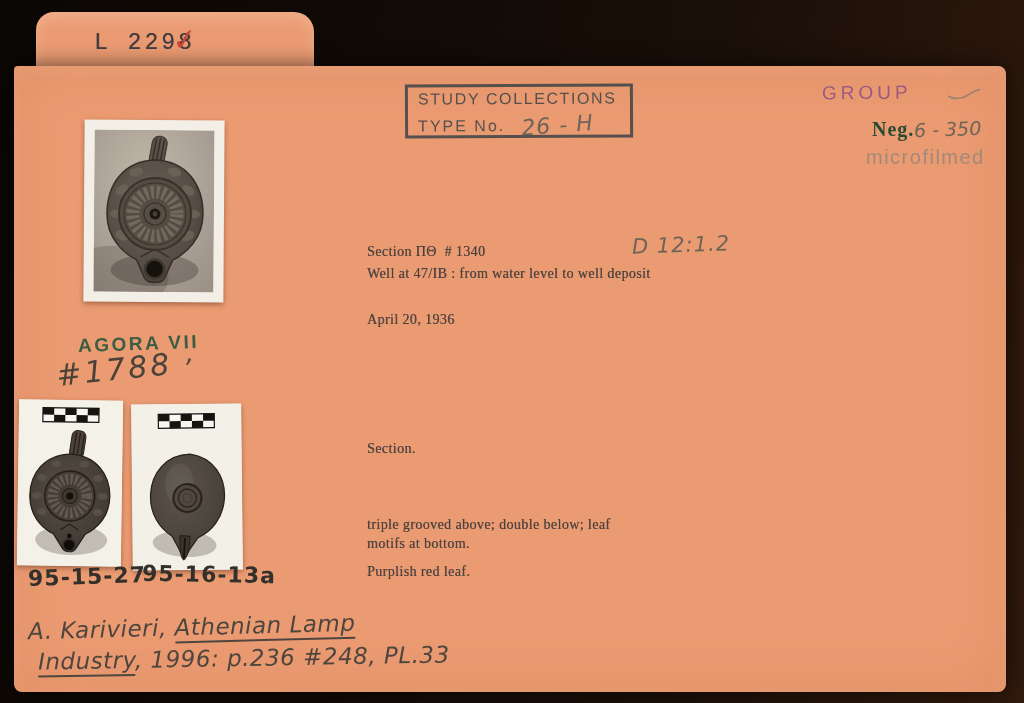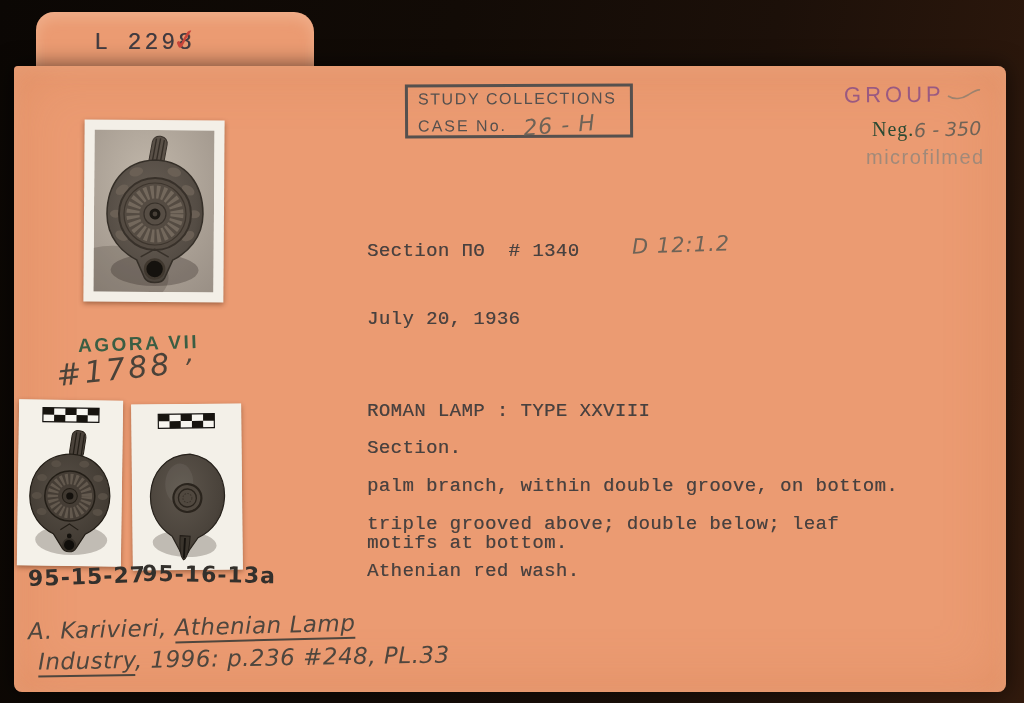--- a/index.html
+++ b/index.html
@@ -8,35 +8,35 @@
          font-family:"Liberation Sans",sans-serif;}
   .card-tab{position:absolute;left:36px;top:12px;width:278px;height:80px;
             background:#eb9b72;border-radius:18px 20px 0 0;
             box-shadow:inset 0 6px 14px rgba(255,235,215,.25);}
   .card-body{position:absolute;left:14px;top:66px;width:992px;height:626px;
              background:#eb9b72;border-radius:4px 8px 8px 8px;
              box-shadow:0 0 22px rgba(0,0,0,.6), inset 0 0 60px rgba(196,112,66,.28), inset 0 4px 18px rgba(255,225,200,.18);}
   
   .typed{font-family:"Liberation Mono","DejaVu Sans Mono",monospace;color:#474140;
          text-shadow:.4px .4px .5px rgba(60,50,45,.5);}
-  .type-line{position:absolute;left:367px;font-size:19px;line-height:19px;letter-spacing:.4px;white-space:pre;}
+  .type-line{position:absolute;left:367px;font-size:14px;line-height:19px;letter-spacing:.4px;white-space:pre;font-family:Liberation Serif, serif;}
   
   .hand{font-family:"DejaVu Sans",sans-serif;font-style:italic;color:#6b6054;}
   
   .stamp{font-family:"Liberation Sans",sans-serif;}
   .tab-number{position:absolute;left:94px;top:30px;font-size:23px;letter-spacing:3px;color:#403a40;}
   .check{position:absolute;left:172px;top:22px;font-size:30px;color:#c8453a;transform:rotate(-6deg);
          font-family:"DejaVu Sans",sans-serif;}
   .study-box{position:absolute;left:405px;top:84px;width:228px;height:54px;border:3px solid #55504e;
              color:#55504e;padding:3px 0 0 10px;box-sizing:border-box;transform:rotate(-.3deg);}
   .study-title{font-size:16px;letter-spacing:1.6px;}
   .study-case{font-size:16px;letter-spacing:2px;margin-top:3px;}
   .case-value{display:inline-block;font-size:22px;margin-left:16px;color:#6e6357;transform:rotate(-4deg) translateY(2px);letter-spacing:1px;}
-  .group-stamp{position:absolute;left:844px;top:82px;font-size:22px;letter-spacing:4px;color:#8d4f85;opacity:.85;transform:rotate(-.5deg);}
-  .neg-stamp{position:absolute;left:872px;top:118px;font-size:20px;font-weight:normal;color:#2c4a33;
+  .group-stamp{position:absolute;left:822px;top:82px;font-size:19px;letter-spacing:4px;color:#8d4f85;opacity:.85;transform:rotate(-.5deg);}
+  .neg-stamp{position:absolute;left:872px;top:118px;font-size:20px;font-weight:bold;color:#2c4a33;
              font-family:"Liberation Serif",serif;letter-spacing:1px;}
   .neg-number{position:absolute;left:914px;top:118px;font-size:19px;color:#6e6357;transform:rotate(-2deg);}
   .microfilm{position:absolute;left:866px;top:146px;font-size:20px;letter-spacing:1.5px;color:#95877b;opacity:.85;text-align:right;}
   .pencil-squiggle{position:absolute;left:946px;top:86px;}
   
   .photo{position:absolute;background:#f3efe7;box-shadow:0 2px 5px rgba(70,30,10,.45);}
   .photo-main{left:84px;top:120px;width:140px;height:182px;transform:rotate(.4deg);}
   .photo-main svg{position:absolute;left:10px;top:10px;}
   .photo-a{left:18px;top:400px;width:104px;height:166px;transform:rotate(.8deg);}
   .photo-b{left:132px;top:404px;width:110px;height:166px;transform:rotate(-.6deg);}
@@ -61,21 +61,21 @@
 
   <div class="card-tab"></div>
   <div class="card-body"></div>
 
   <div class="typed tab-number">L 2298</div>
   <div class="check">✓</div>
 
   <div class="study-box stamp">
     <div class="study-title">STUDY COLLECTIONS</div>
     <div class="study-case">
-      <span>CASE  No.</span><span class="hand case-value">26 - H</span>
+      <span>TYPE  No.</span><span class="hand case-value">26 - H</span>
     </div>
   </div>
 
   <div class="group-stamp stamp">GROUP</div>
   <svg class="pencil-squiggle" width="36" height="16" viewBox="0 0 36 16">
     <path d="M2 10 C8 14 16 13 22 9 C27 6 31 3 34 4" stroke="#8a7d6e" stroke-width="1.6" fill="none" opacity=".8"></path>
   </svg>
   <div class="neg-stamp">Neg.</div>
   <div class="hand neg-number">6 - 350</div>
   <div class="microfilm stamp">microfilmed</div>
@@ -206,27 +206,26 @@
         <circle cx="0" cy="-4" r="4.5" fill="none" stroke="#3b342c" stroke-width="1" stroke-dasharray="1.6 1.3"></circle>
       </g>
     </svg>
   </div>
 
   <div class="neg-label label-a">95-15-27</div>
   <div class="neg-label label-b">95-16-13a</div>
 
   <div class="typed type-line" style="top:242px">Section ΠΘ  # 1340</div>
   <div class="hand d-note">D 12:1.2</div>
-  <div class="typed type-line" style="top:310px">July 20, 1936</div>
-  <div class="typed type-line" style="top:402px">ROMAN LAMP : TYPE XXVIII</div>
+  <div class="typed type-line" style="top:264px">Well at 47/IB : from water level to well deposit</div>
+  <div class="typed type-line" style="top:310px">April 20, 1936</div>
   <div class="typed type-line" style="top:439px">Section.</div>
-  <div class="typed type-line" style="top:477px">palm branch, within double groove, on bottom.</div>
   <div class="typed type-line" style="top:534px">motifs at bottom.</div>
   <div class="typed type-line" style="top:515px">triple grooved above; double below; leaf</div>
-  <div class="typed type-line" style="top:562px">Athenian red wash.</div>
+  <div class="typed type-line" style="top:562px">Purplish red leaf.</div>
 
   <div class="hand citation cit-1">
     <span>A. Karivieri, </span><span class="underlined">Athenian Lamp</span>
   </div>
   <div class="hand citation cit-2">
     <span class="underlined">Industry</span><span>, 1996: p.236 #248, PL.33</span>
   </div>
 
 </div>
 

